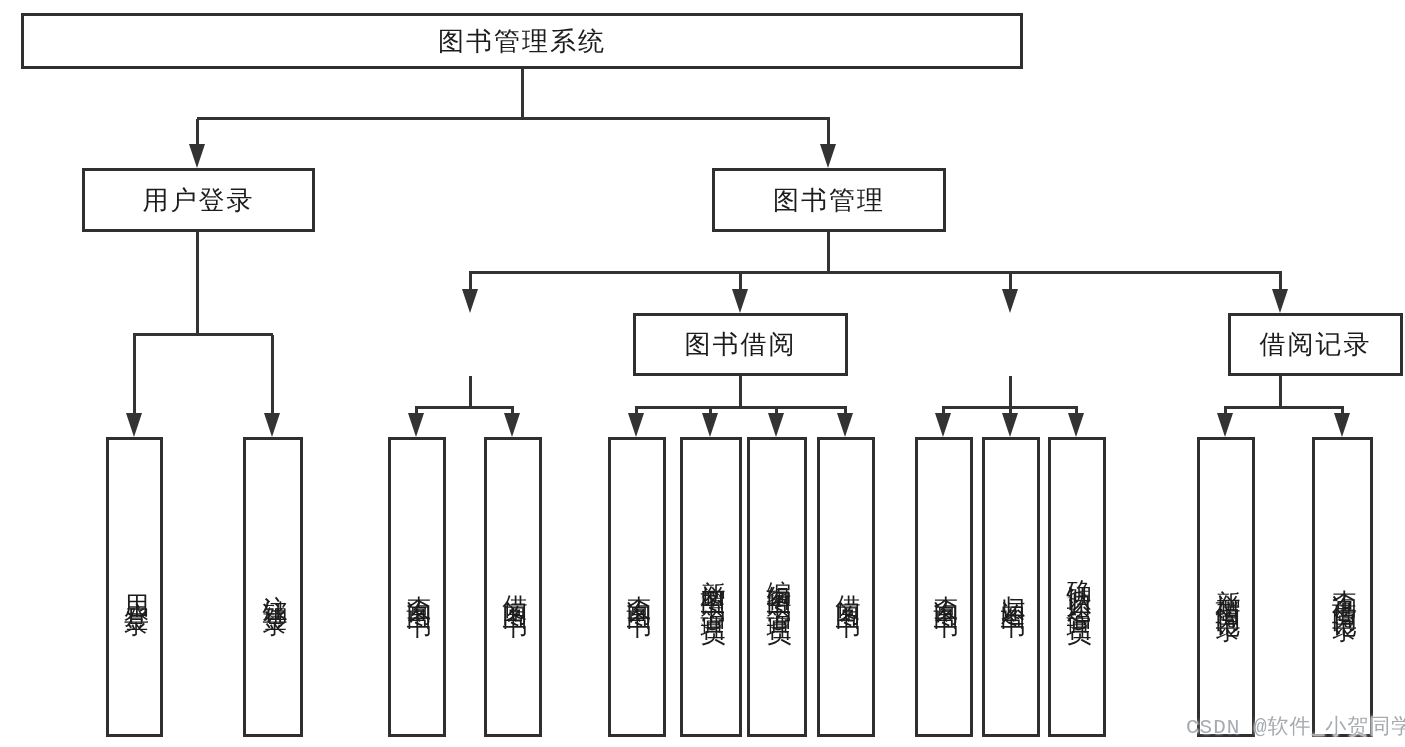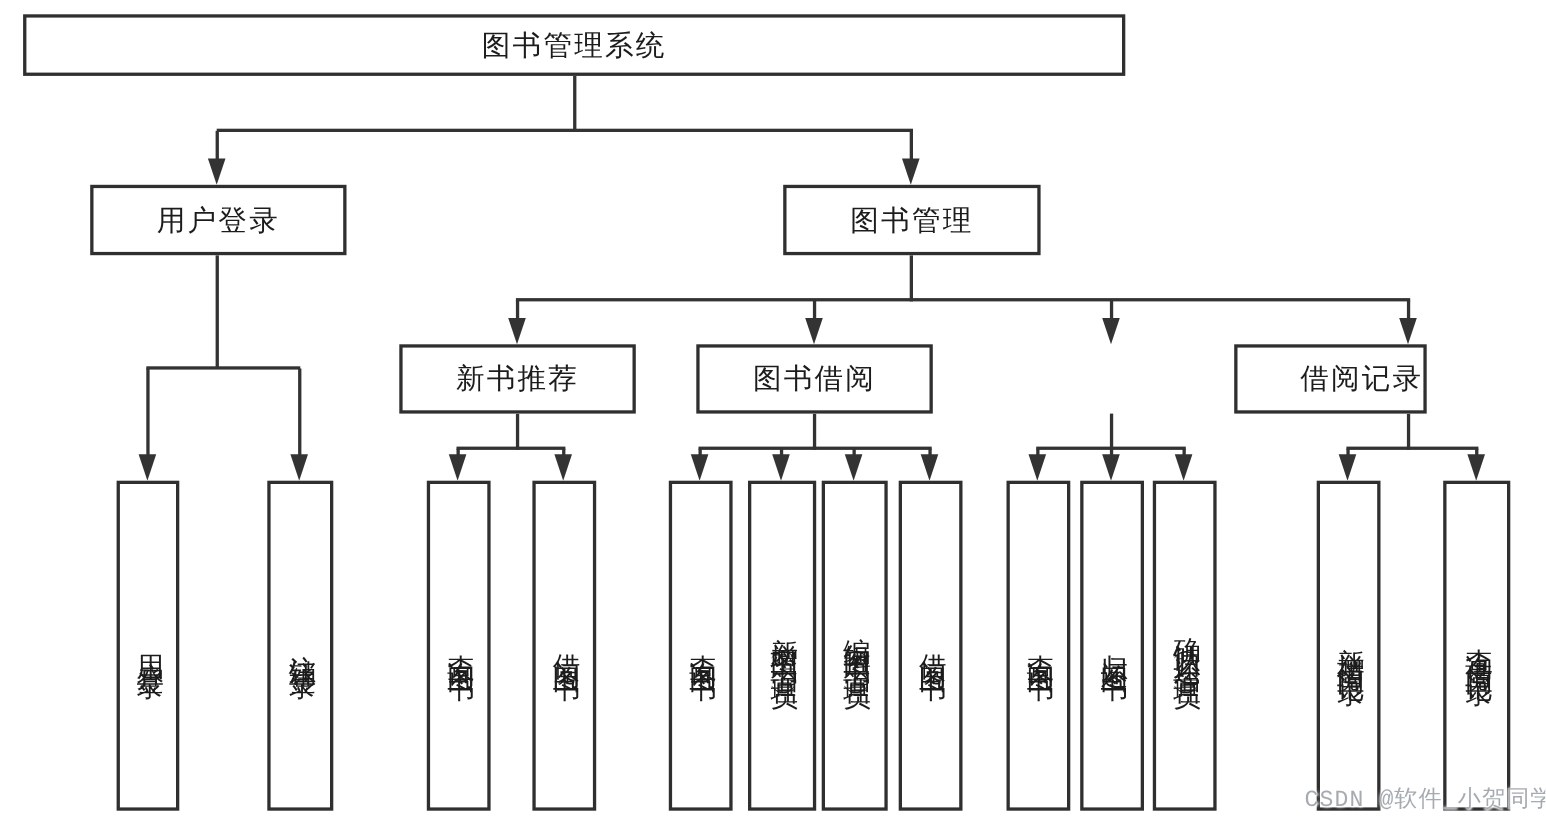--- a/index.html
+++ b/index.html
@@ -105,27 +105,24 @@
   <div class="arrow" style="left:126px; top:335px; height:102px;"></div>
   <div class="arrow" style="left:264px; top:335px; height:102px;"></div>
 
   <div class="vline" style="left:827px; top:232px; height:42px;"></div>
   <div class="hline" style="left:469px; top:271px; width:813px;"></div>
   <div class="arrow" style="left:462px; top:273px; height:40px;"></div>
   <div class="arrow" style="left:732px; top:273px; height:40px;"></div>
   <div class="arrow" style="left:1002px; top:273px; height:40px;"></div>
   <div class="arrow" style="left:1272px; top:273px; height:40px;"></div>
 
-  <div class="node h" style="left:363px; top:313px; width:215px; height:63px;">
-    <span>新书推荐</span>
-  </div>
   <div class="node h" style="left:633px; top:313px; width:215px; height:63px;">
     <span>图书借阅</span>
   </div>
-  <div class="node h" style="left:1122px; top:313px; width:175px; height:63px;justify-content:flex-end;">
+  <div class="node h" style="left:1228px; top:313px; width:175px; height:63px;">
     <span>借阅记录</span>
   </div>
 
   <div class="vline" style="left:469px; top:376px; height:33px;"></div>
   <div class="hline" style="left:415px; top:406px; width:99px;"></div>
   <div class="arrow" style="left:408px; top:408px; height:29px;"></div>
   <div class="arrow" style="left:504px; top:408px; height:29px;"></div>
 
   <div class="vline" style="left:739px; top:376px; height:33px;"></div>
   <div class="hline" style="left:635px; top:406px; width:212px;"></div>

